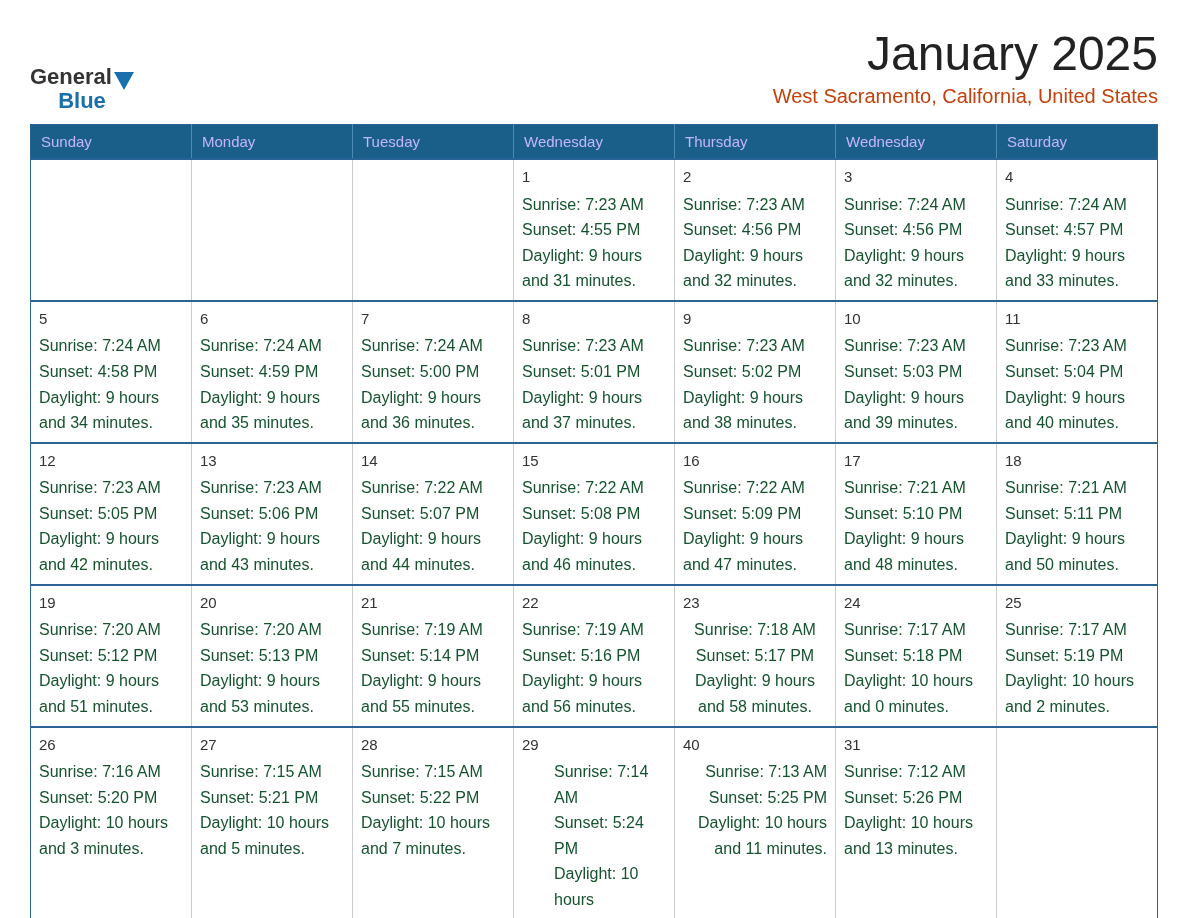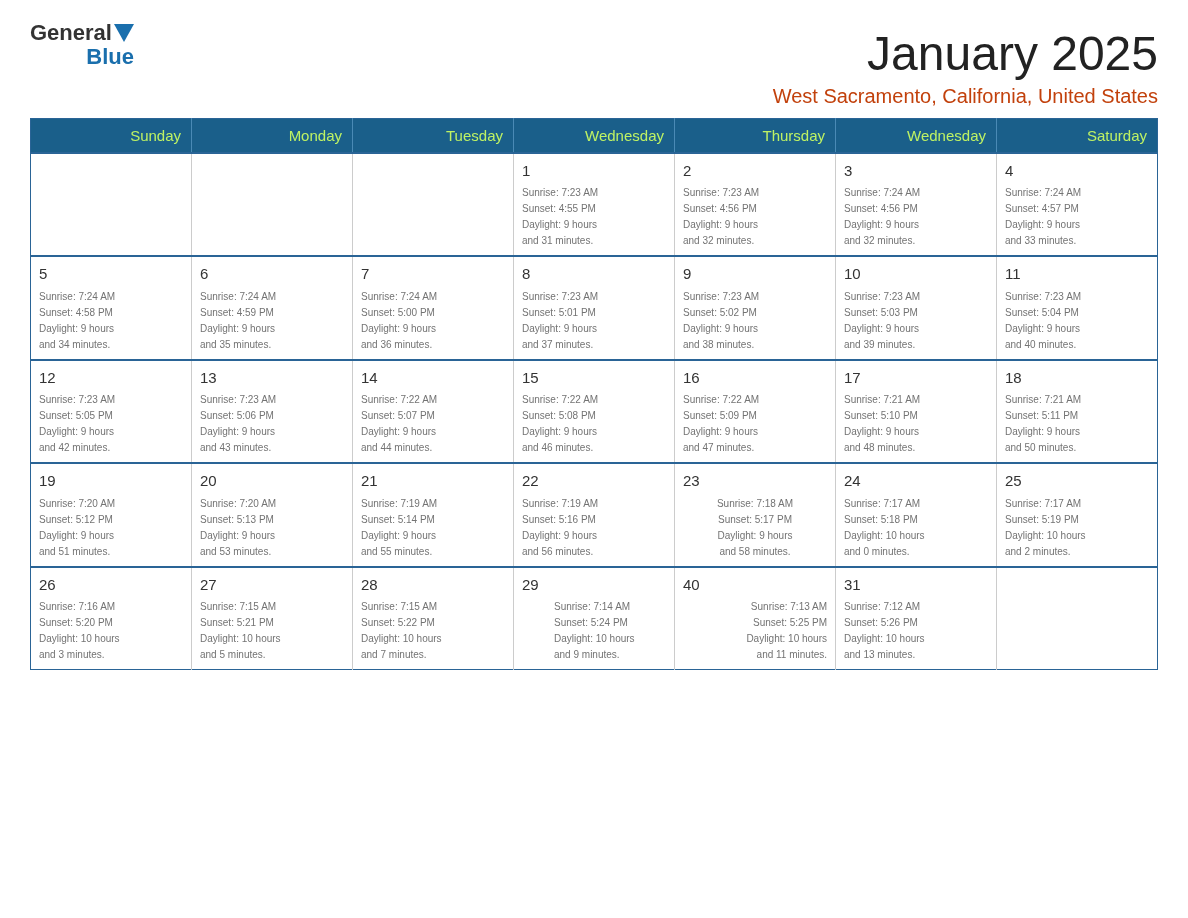--- a/index.html
+++ b/index.html
@@ -56,23 +56,23 @@
       margin-top: 4px;
     }
     .calendar {
       width: 100%;
       border-collapse: collapse;
       border: 1px solid #2a6496;
       margin-top: 10px;
     }
     .calendar thead tr th {
       background-color: #1a5f8a;
-      color: #bef264;
+      color: #c4b5fd;
       padding: 8px 10px;
-      text-align: right;
+      text-align: left;
       font-size: 15px;
       font-weight: normal;
       border-right: 1px solid #4a8ab5;
     }
     .calendar thead tr th:last-child {
       border-right: none;
     }
     .calendar tbody tr td {
       border-top: 2px solid #2a6496;
       border-right: 1px solid #ccc;
@@ -88,39 +88,39 @@
       border-right: none;
     }
     .day-number {
       font-size: 15px;
       font-weight: normal;
       color: #333;
       display: block;
       margin-bottom: 3px;
     }
     .day-info {
-      font-size: 10px;
-      color: #737373;
+      font-size: 16px;
+      color: #14532d;
       line-height: 1.6;
     }
     .empty-cell {
       background: #fff;
     }
   </style>
 </head>
 <body>
 
 <div class="header-area">
   <div class="logo">
     <div>
-      <div style="display:flex; align-items:flex-start;">
+      <div style="display:flex; align-items:flex-end;margin-top:44px;">
         <span class="logo-text-general">General</span>
         <div class="logo-triangle"></div>
       </div>
-      <div style="text-align:right; margin-top:-2px;">
+      <div style="text-align:center; margin-top:-2px;">
         <span class="logo-text-blue">Blue</span>
       </div>
     </div>
   </div>
   <div class="title-area">
     <div class="page-title">January 2025</div>
     <div class="page-subtitle">West Sacramento, California, United States</div>
   </div>
 </div>
 

